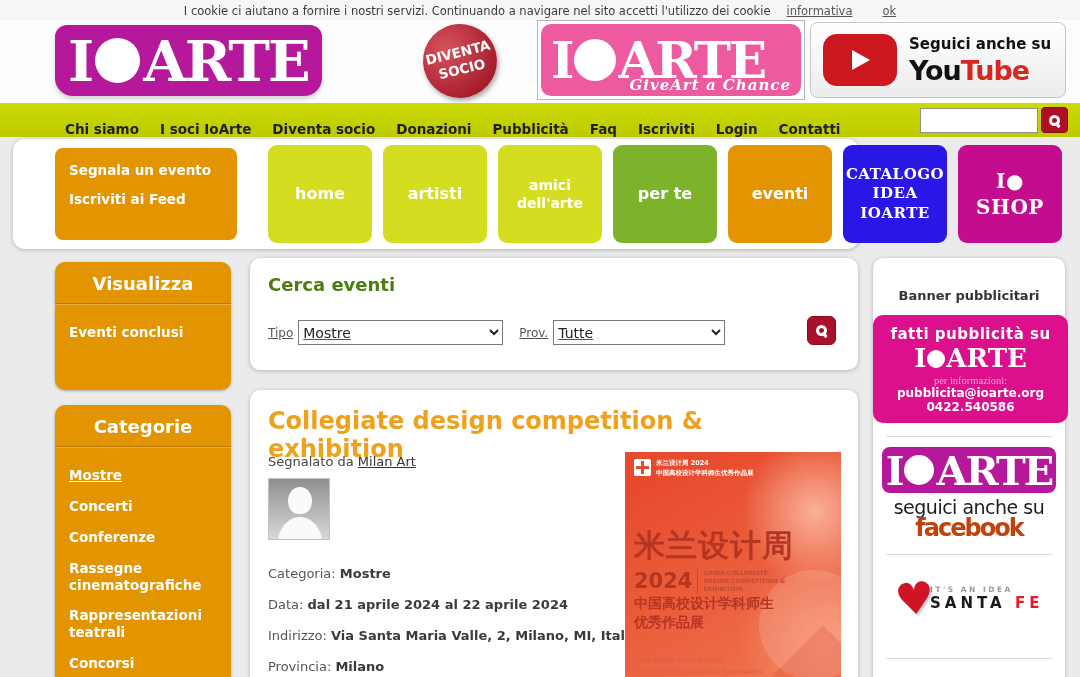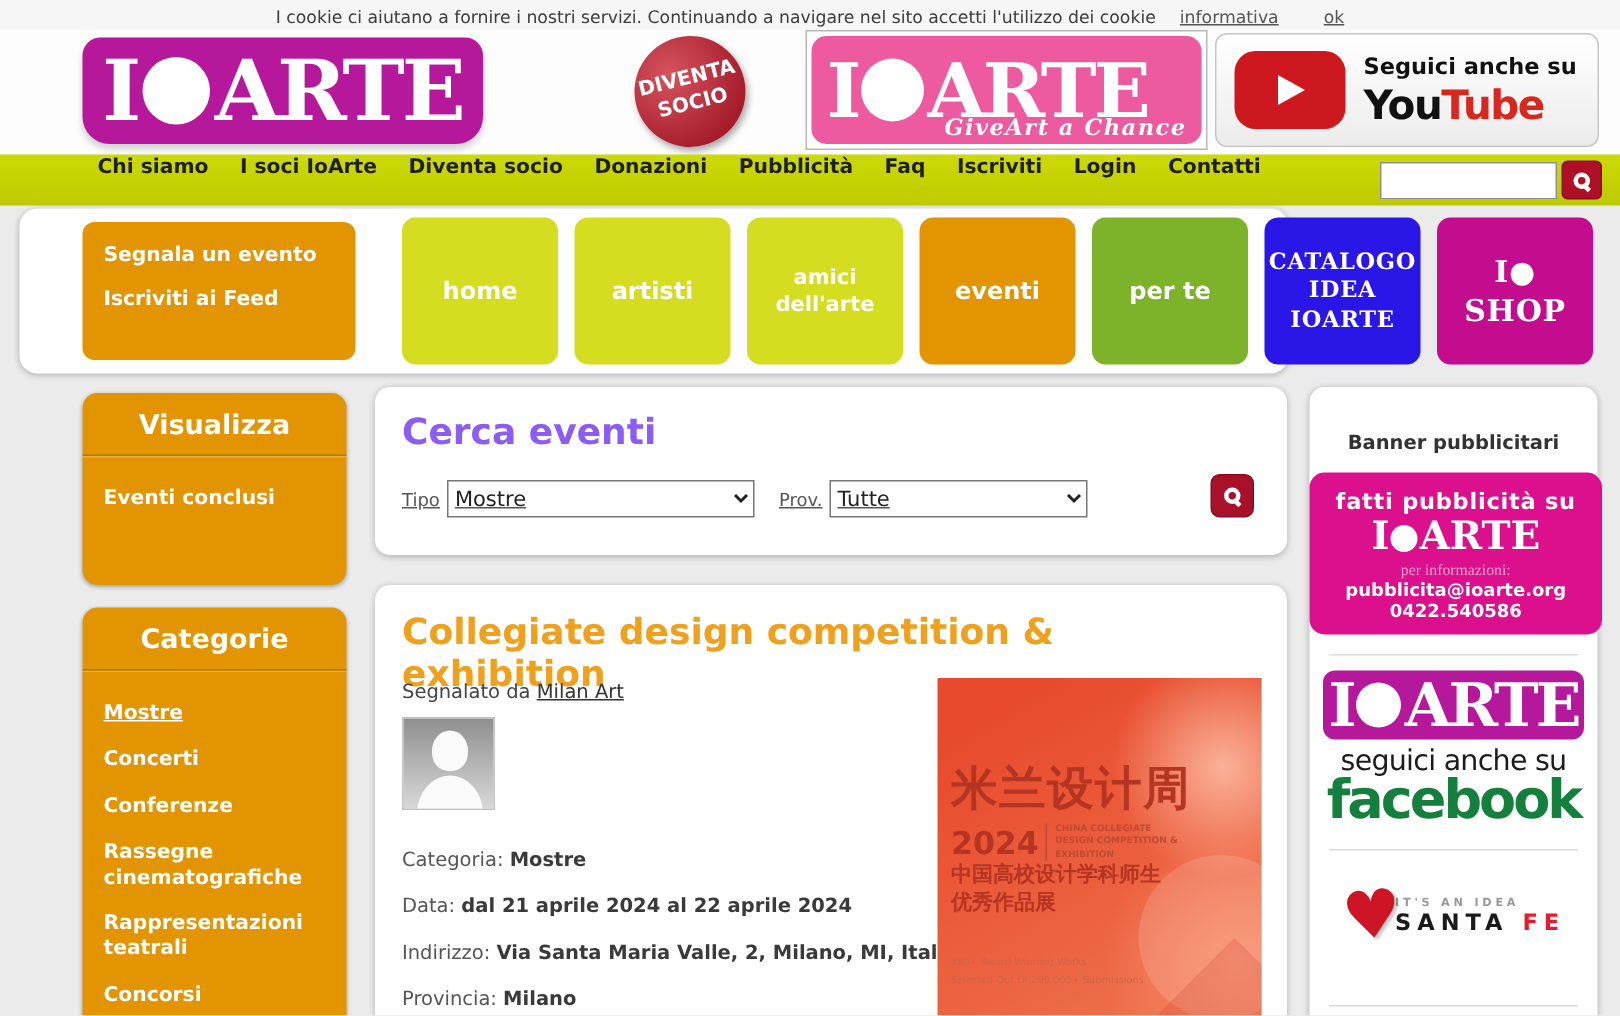--- a/index.html
+++ b/index.html
@@ -36,21 +36,21 @@
   .yt-btn { width:74px; height:52px; background:#cc181e; border-radius:14px; margin-left:12px; position:relative; flex:none; }
   .yt-btn::after { content:''; position:absolute; left:29px; top:16px; border-left:18px solid #fff;
     border-top:10px solid transparent; border-bottom:10px solid transparent; }
   .yt-text { margin-left:12px; }
   .yt-line1 { font-size:15px; font-weight:bold; color:#111; }
   .yt-line2 { font-size:27px; font-weight:bold; letter-spacing:-1px; color:#111; margin-top:2px; }
   .yt-line2 .red { color:#d6281e; }
 
   
   #nav { position:absolute; top:103px; left:0; width:100%; height:34px;
-    background:linear-gradient(#ccda06,#bcca00); display:flex; align-items:flex-start; padding-left:65px; gap:21px; }
+    background:linear-gradient(#ccda06,#bcca00); display:flex; align-items:flex-end; padding-left:65px; gap:21px; }
   .nav-link { font-size:13.5px; font-weight:bold; color:#1f1f1f; text-decoration:none; cursor:pointer; }
   #nav-search { position:absolute; right:12px; top:4px; display:flex; align-items:center; }
   #nav-search input { width:118px; height:25px; border:1px solid #909090; font-size:13px; padding:0 4px;
     font-family:inherit; }
   .search-btn { width:27px; height:26px; background:#ae0f26; border:1px solid #8c0b1e; border-radius:4px;
     margin-left:3px; display:flex; align-items:center; justify-content:center; cursor:pointer; }
   .mag-icon { width:11px; height:11px; border:3px solid #fff; border-radius:50%; position:relative; }
   .mag-icon::after { content:''; position:absolute; width:3px; height:6px; background:#fff; right:-2px;
     bottom:-5px; transform:rotate(-45deg); }
 
@@ -77,21 +77,21 @@
   .side-title { text-align:center; font-size:18px; font-weight:bold; padding:11px 0 9px;
     border-bottom:1px solid rgba(120,75,0,.4); box-shadow:0 1px 0 rgba(255,255,255,.25); }
   .side-list { padding:20px 14px 0; }
   .side-link { display:block; color:#fff; font-weight:bold; font-size:13.5px; text-decoration:none;
     margin-bottom:14px; line-height:1.25; cursor:pointer; }
   .side-link.active { text-decoration:underline; }
 
   
   .card { position:absolute; background:#fff; border-radius:10px; box-shadow:0 1px 4px rgba(0,0,0,.25); }
   #card-search { left:250px; top:258px; width:608px; height:112px; }
-  #card-search h2 { margin:16px 0 0 18px; font-size:24px; color:#8b5cf6; }
+  #card-search h2 { margin:16px 0 0 18px; font-size:18px; color:#4d7c0f; }
   .form-row { position:absolute; left:18px; top:62px; display:flex; align-items:center; font-size:12px; color:#555;text-decoration:underline; }
   .form-row select { height:25px; border:1px solid #777; background:#fff; font-size:14px; margin-left:5px;
     min-width:205px; font-family:inherit; color:#222; }
   #prov-select { min-width:172px; }
   .prov-label { margin-left:16px; }
   #search-events-btn { position:absolute; right:22px; top:58px; width:29px; height:29px; background:#a9112a;
     border:1px solid #8c0b1e; border-radius:6px; display:flex; align-items:center; justify-content:center; cursor:pointer; }
 
   #card-event { left:250px; top:390px; width:608px; height:330px; overflow:hidden; }
   #card-event h1 { margin:17px 18px 0; font-size:24px; color:#efa11d; }
@@ -141,21 +141,21 @@
     line-height:1.2; display:flex; align-items:center; justify-content:center; }
   .ad-logo .logo-circle { width:18px; height:18px; margin:0 1px; }
   .ad-info { font-size:10.5px; color:#f2a3d3; margin-top:1px;font-family:Liberation Serif, serif; }
   .ad-email, .ad-phone { font-size:12px; font-weight:bold; }
   .divider { width:166px; margin:13px auto 0; border-top:1px solid #dcdcdc; }
   .fb-banner { margin-top:10px; cursor:pointer; }
   .fb-logo { display:flex; align-items:center; justify-content:center; width:174px; height:46px; margin:0 auto;
     background:#b5189a; border-radius:8px; font-size:40px; letter-spacing:-2px; }
   .fb-logo .logo-circle { width:30px; height:30px; margin:0 2px; }
   .fb-line1 { font-size:19px; color:#1c1c1c; margin-top:3px; letter-spacing:-.5px; }
-  .fb-brand { font-size:36px; font-weight:bold; color:#15803d; letter-spacing:-2px; line-height:1; margin-top:-2px; }
+  .fb-brand { font-size:24px; font-weight:bold; color:#c2410c; letter-spacing:-2px; line-height:1; margin-top:-2px; }
   .fb-divider { margin-top:14px; }
   .santafe { margin-top:26px; display:flex; align-items:center; justify-content:center; cursor:pointer; }
   .heart-icon { font-size:44px; color:#cf1425; line-height:.8; transform:rotate(-6deg); margin-right:-4px;
     text-shadow:2px 2px 2px rgba(0,0,0,.2); z-index:2; }
   .sf-text { text-align:left; }
   .sf-tagline { font-size:7.5px; letter-spacing:2.5px; color:#9a9a9a; font-weight:bold; }
   .sf-brand { font-size:15px; font-weight:bold; letter-spacing:4px; color:#1a1a1a; }
   .sf-brand .red { color:#e8192c; }
   .sf-divider { margin-top:42px; }
 </style>
@@ -223,25 +223,25 @@
     <div id="quick-buttons">
         <div class="quick-btn" style="background: rgb(212, 221, 32); align-items: center;">
           <div>home</div>
         </div>
         <div class="quick-btn" style="background: rgb(212, 221, 32);">
           <div>artisti</div>
         </div>
         <div class="quick-btn small" style="background: rgb(212, 221, 32);">
           <div>amici dell'arte</div>
         </div>
+        <div class="quick-btn" style="background: rgb(125, 179, 43);">
+          <div>per te</div>
+        </div>
         <div class="quick-btn" style="background: rgb(226, 149, 0);">
           <div>eventi</div>
-        </div>
-        <div class="quick-btn" style="background: rgb(125, 179, 43);">
-          <div>per te</div>
         </div>
         <div class="quick-btn serif" style="background: rgb(43, 22, 232);">
           <div>CATALOGO</div>
           <div>IDEA</div>
           <div>IOARTE</div>
         </div>
         <div class="quick-btn serif big" style="background: rgb(196, 13, 142);">
           <div>I●</div>
           <div>SHOP</div>
         </div>
@@ -291,20 +291,27 @@
     </div>
     <div class="avatar"></div>
     <div id="event-fields">
         <div class="field-row"><span class="f-label">Categoria: </span><span class="f-value">Mostre</span></div>
         <div class="field-row"><span class="f-label">Data: </span><span class="f-value">dal 21 aprile 2024 al 22 aprile 2024</span></div>
         <div class="field-row"><span class="f-label">Indirizzo: </span><span class="f-value">Via Santa Maria Valle, 2, Milano, MI, Italia</span></div>
         <div class="field-row"><span class="f-label">Provincia: </span><span class="f-value">Milano</span></div>
       </div>
 
     <div class="poster">
+      <div class="poster-header">
+        <div class="poster-logo"></div>
+        <div class="poster-head-text">
+          <div>米兰设计周 2024</div>
+          <div>中国高校设计学科师生优秀作品展</div>
+        </div>
+      </div>
       <div class="poster-title">米兰设计周</div>
       <div class="poster-year-row">
         <span class="poster-year">2024</span>
         <span class="poster-sub-en">CHINA COLLEGIATE DESIGN COMPETITION &amp; EXHIBITION</span>
       </div>
       <div class="poster-sub-cn">
         <div>中国高校设计学科师生</div>
         <div>优秀作品展</div>
       </div>
       <div class="poster-stats" id="poster-stats">

